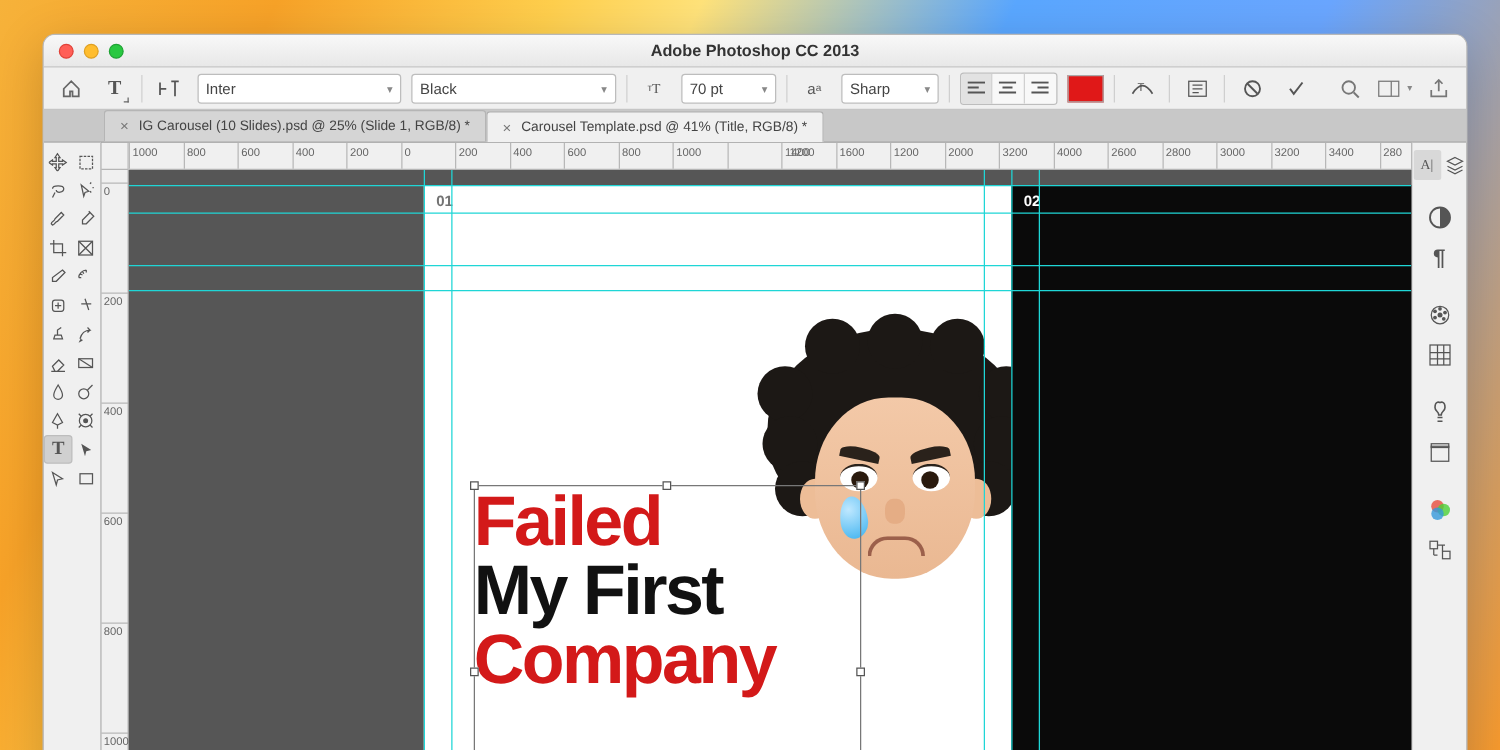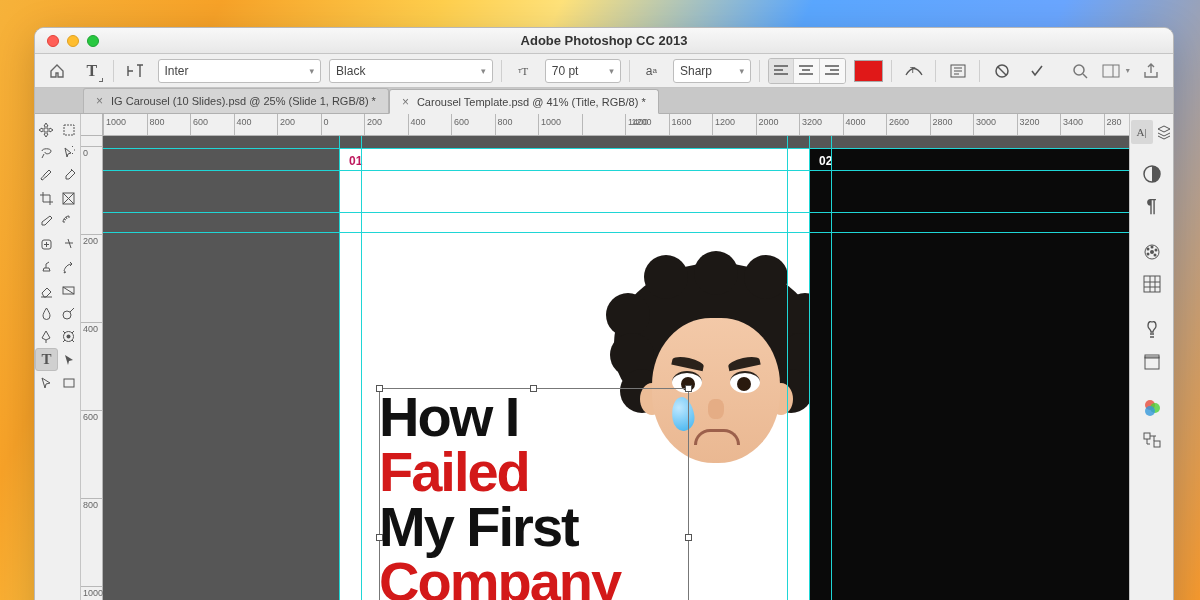--- a/index.html
+++ b/index.html
@@ -40,21 +40,21 @@
   .rulerH .lbl{position:absolute;top:3px;font-size:9px;color:#666;}
   .rulerV{position:absolute;left:0;top:22px;width:22px;bottom:0;background:#f0f0f0;border-right:1px solid #b5b5b5;}
   .rulerV .tick{position:absolute;left:0;height:1px;width:22px;border-top:1px solid #b8b8b8;}
   .rulerV .lbl{position:absolute;left:2px;font-size:9px;color:#666;transform:rotate(0);}
   .corner{position:absolute;left:0;top:0;width:22px;height:22px;background:#f0f0f0;border-right:1px solid #b5b5b5;border-bottom:1px solid #b5b5b5;}
   .stage{position:absolute;left:22px;top:22px;right:0;bottom:0;background:#565656;overflow:hidden;}
   .slides{position:absolute;left:6px;top:12px;display:flex;gap:0;}
   .slide{width:470px;height:620px;position:relative;}
   .s1{background:#fff;}
   .s2{background:#0a0a0a;}
-  .slidenum{position:absolute;top:6px;left:10px;font-size:12px;font-weight:700;color:#be185d;}
+  .slidenum{position:absolute;top:6px;left:10px;font-size:12px;font-weight:700;color:#737373;}
   .s2 .slidenum{color:#fff;}
   .guide{position:absolute;background:#1fd6d6;}
   .gh{left:0;right:0;height:1px;}
   .gv{top:0;bottom:0;width:1px;}
   .textbox{position:absolute;left:40px;top:240px;width:310px;height:300px;border:1px solid #777;}
   .handle{position:absolute;width:7px;height:7px;background:#fff;border:1px solid #555;}
   .headline{position:absolute;left:40px;top:242px;font-family:Inter,Arial,sans-serif;font-weight:900;font-size:56px;line-height:.98;letter-spacing:-2px;}
   .bl{color:#111;}
   .rd{color:#d31919;}
   .memoji{position:absolute;left:275px;top:115px;width:205px;height:215px;}
@@ -504,21 +504,20 @@
                 </div>
               <div class="eye" style="left:116px;">
                   <div class="pupil" style="left:7px;"></div>
                 </div>
               <div class="nose"></div>
               <div class="mouth"></div>
               <div class="tear"></div>
             </div>
 
             <div class="headline">
-              <div class="bl">How I</div>
               <div class="rd">Failed</div>
               <div class="bl">My First</div>
               <div class="rd">Company</div>
             </div>
 
             <div class="textbox">
               <div class="handle" style="left:-4px;top:-4px;"></div>
               <div class="handle" style="left:50%;top:-4px;margin-left:-4px;"></div>
               <div class="handle" style="right:-4px;top:-4px;"></div>
               <div class="handle" style="left:-4px;top:50%;margin-top:-4px;"></div>

